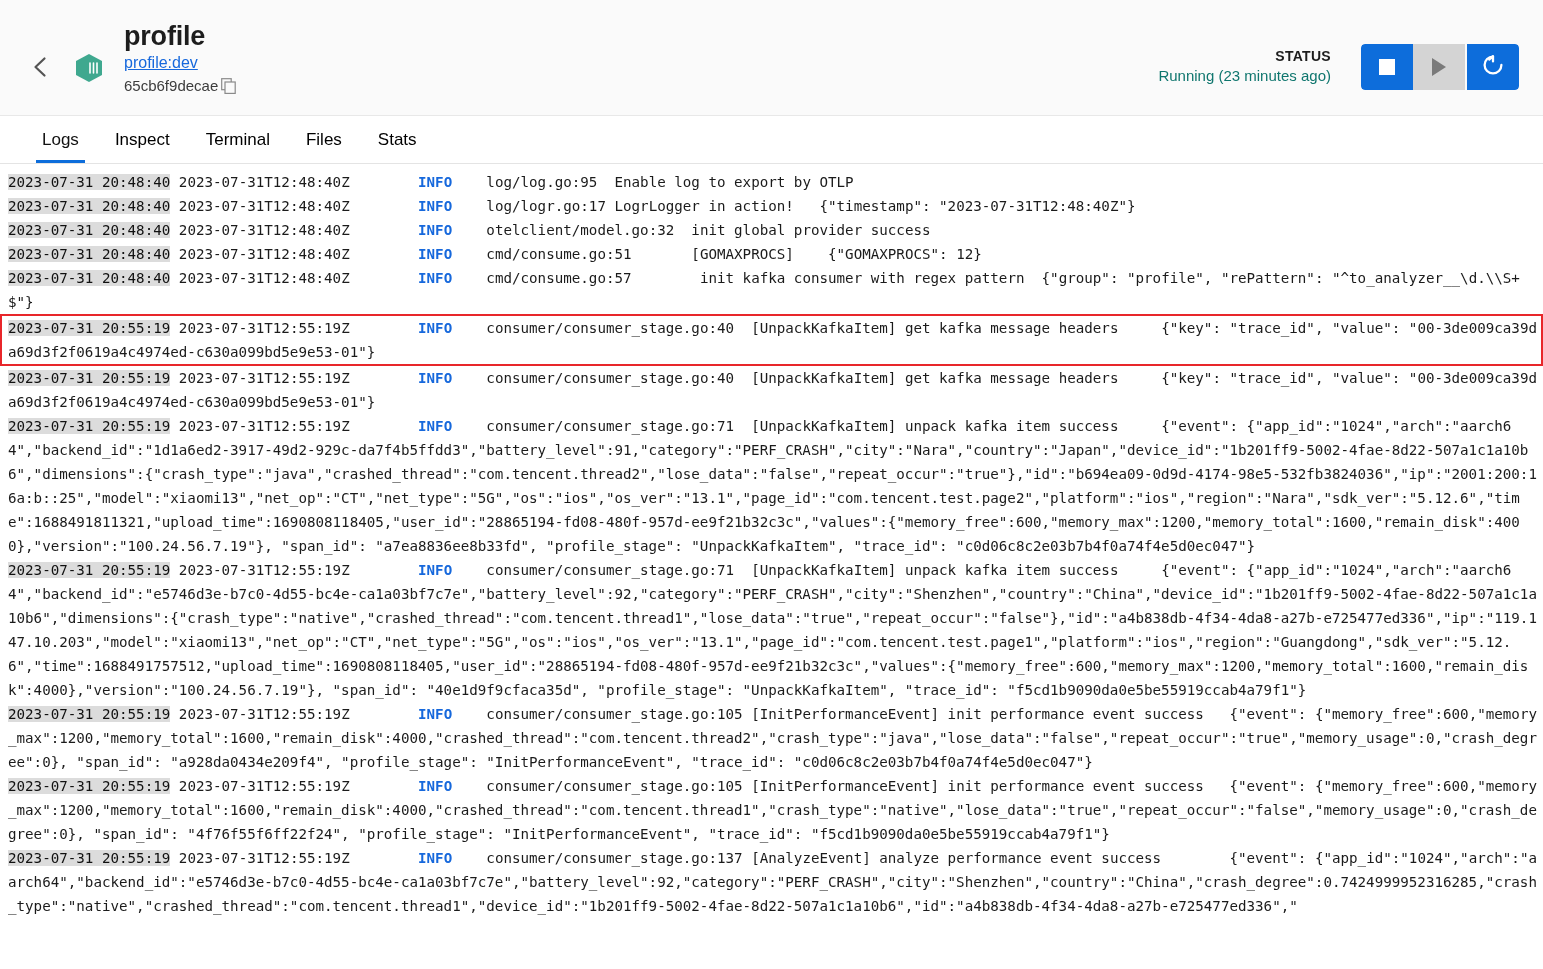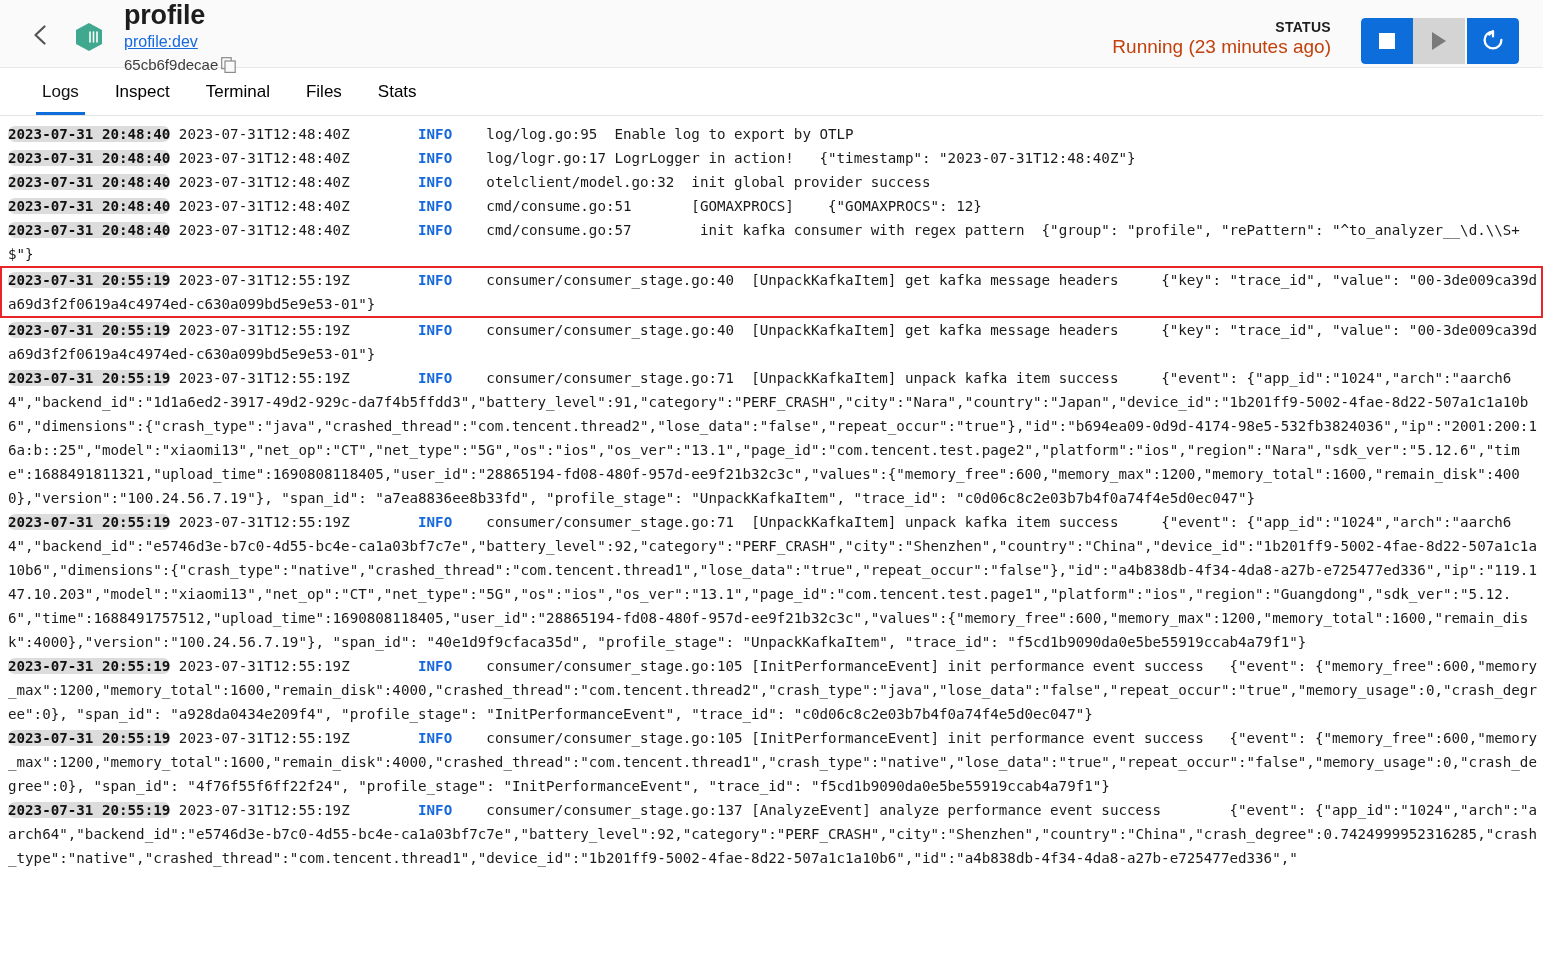--- a/index.html
+++ b/index.html
@@ -7,25 +7,25 @@
     margin: 0; padding: 0;
     width: 1543px; height: 969px;
     background: #ffffff;
     font-family: "Liberation Sans", sans-serif;
     overflow: hidden;
   }
 
   
   .header {
     position: relative;
-    height: 68px;
+    height: 116px;
     background: #fafafa;
     border-bottom: 1px solid #e8e8e8;
     display: flex;
-    align-items: flex-start;
+    align-items: center;
     padding: 0;
   }
   .back-btn {
     width: 34px; height: 34px;
     margin: 18px 0 0 24px;
     display: flex; align-items: center; justify-content: center;
     cursor: pointer;
     flex: 0 0 auto;
   }
   .back-btn svg { display:block; }
@@ -76,22 +76,22 @@
     flex: 0 0 auto;
   }
   .status-label {
     font-size: 14px;
     font-weight: 700;
     color: #1d1d1d;
     letter-spacing: 0.3px;
     line-height: 18px;
   }
   .status-value {
-    font-size: 19px;
-    color: #c2410c;
+    font-size: 15px;
+    color: #0f766e;
     line-height: 22px;
     white-space: nowrap;
   }
 
   .btn-group {
     display: flex;
     margin: 18px 24px 0 12px;
     border-radius: 4px;
     overflow: hidden;
     flex: 0 0 auto;
@@ -158,21 +158,21 @@
     white-space: pre-wrap;
     word-break: break-all;
     overflow-wrap: anywhere;
     padding: 0 2px 0 8px;
     margin: 0;
   }
   .log-line.highlighted {
     border: 2px solid #e8262a;
     padding-left: 6px;
   }
-  .ts-hl { background: #dcdcdc; font-weight: 700; color: #111; border-radius: 7px; }
+  .ts-hl { background: #dcdcdc; font-weight: 400; color: #111; }
   .lvl-info { color: #1668dc; font-weight: 700; margin-top: 24px; }
 </style>
 </head>
 <body>
 
 <div class="header">
 
   <div class="back-btn">
     <span>
       <svg width="26" height="26" viewBox="0 0 26 26">

